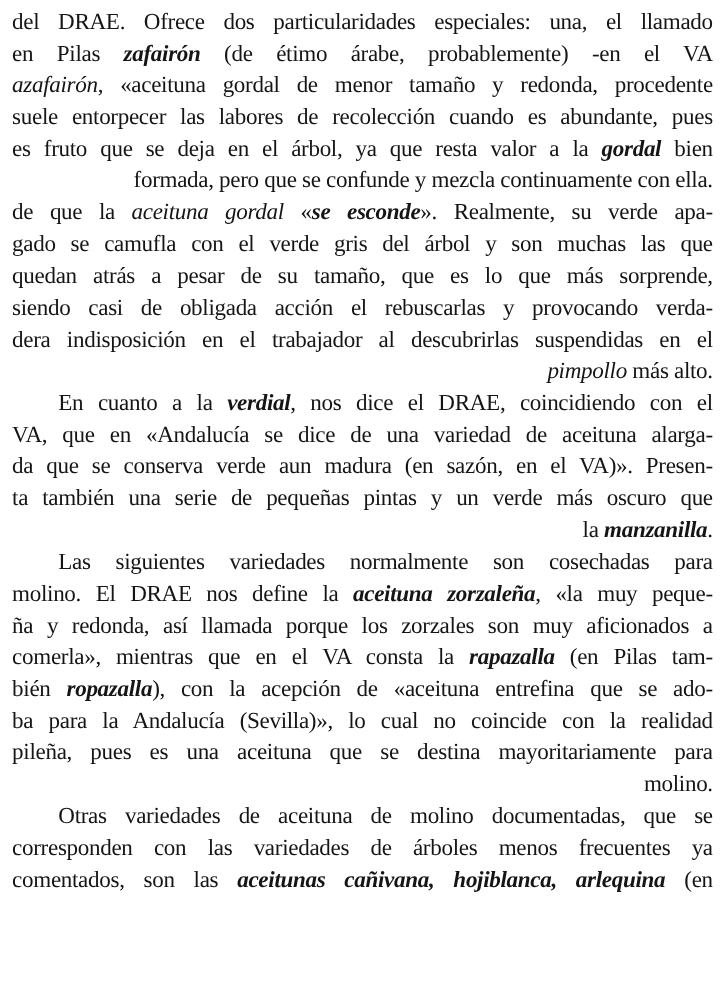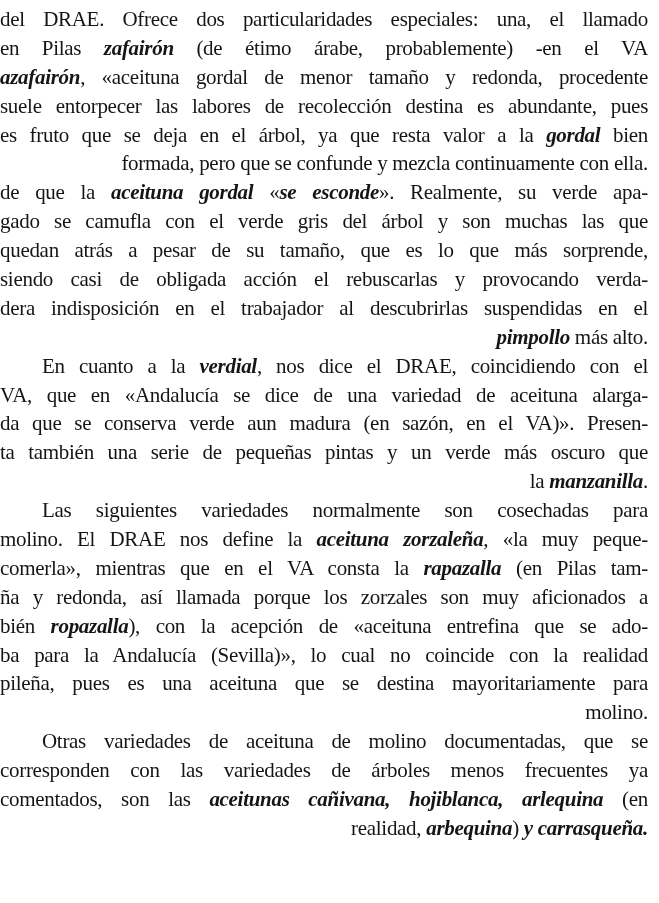--- a/index.html
+++ b/index.html
@@ -2,71 +2,70 @@
 <html><head>
 <meta charset="utf-8">
 <style>
   html, body { margin: 0; padding: 0; background: #ffffff; }
   .page {
     position: relative;
     width: 659px;
     height: 903px;
     background: #ffffff;
     box-sizing: border-box;
-    padding: 5px 11px 0 0;
+    padding: 5px 11px 0 11px;
     font-family: "Liberation Serif", "DejaVu Serif", serif;
     font-size: 21px;
     color: #151515;
     letter-spacing: -0.3px;
     overflow: hidden;
   }
   .line {
     line-height: 28.9px;
     height: 28.9px;
     text-align: justify;
     text-align-last: justify;
     overflow: hidden;
   }
   .line.last {
     text-align: right;
     text-align-last: auto;
   }
   .line.indent { text-indent: 42px; }
   .seg-r { font-style: normal; font-weight: normal; }
-  .seg-i { font-style: italic; font-weight: bold; }
+  .seg-i { font-style: italic; font-weight: normal; }
   .seg-bi { font-style: italic; font-weight: bold; }
 </style>
 </head>
 <body>
 
 <div class="page">
   <div id="body-text">
       <div class="line"><span class="seg-r">del DRAE. Ofrece dos particularidades especiales: una, el llamado</span></div>
       <div class="line"><span class="seg-r">en Pilas </span><span class="seg-bi">zafairón</span><span class="seg-r"> (de étimo árabe, probablemente) -en el VA</span></div>
       <div class="line"><span class="seg-i">azafairón</span><span class="seg-r">, «aceituna gordal de menor tamaño y redonda, procedente</span></div>
-      <div class="line"><span class="seg-r">suele entorpecer las labores de recolección destina es abundante, pues</span></div>
+      <div class="line"><span class="seg-r">suele entorpecer las labores de recolección cuando es abundante, pues</span></div>
       <div class="line"><span class="seg-r">es fruto que se deja en el árbol, ya que resta valor a la </span><span class="seg-bi">gordal</span><span class="seg-r"> bien</span></div>
       <div class="line last"><span class="seg-r">formada, pero que se confunde y mezcla continuamente con ella.</span></div>
       <div class="line"><span class="seg-r">de que la </span><span class="seg-i">aceituna gordal</span><span class="seg-r"> «</span><span class="seg-bi">se esconde</span><span class="seg-r">». Realmente, su verde apa-</span></div>
       <div class="line"><span class="seg-r">gado se camufla con el verde gris del árbol y son muchas las que</span></div>
       <div class="line"><span class="seg-r">quedan atrás a pesar de su tamaño, que es lo que más sorprende,</span></div>
       <div class="line"><span class="seg-r">siendo casi de obligada acción el rebuscarlas y provocando verda-</span></div>
       <div class="line"><span class="seg-r">dera indisposición en el trabajador al descubrirlas suspendidas en el</span></div>
       <div class="line last"><span class="seg-i">pimpollo</span><span class="seg-r"> más alto.</span></div>
       <div class="line indent"><span class="seg-r">En cuanto a la </span><span class="seg-bi">verdial</span><span class="seg-r">, nos dice el DRAE, coincidiendo con el</span></div>
       <div class="line"><span class="seg-r">VA, que en «Andalucía se dice de una variedad de aceituna alarga-</span></div>
       <div class="line"><span class="seg-r">da que se conserva verde aun madura (en sazón, en el VA)». Presen-</span></div>
       <div class="line"><span class="seg-r">ta también una serie de pequeñas pintas y un verde más oscuro que</span></div>
       <div class="line last"><span class="seg-r">la </span><span class="seg-bi">manzanilla</span><span class="seg-r">.</span></div>
       <div class="line indent"><span class="seg-r">Las siguientes variedades normalmente son cosechadas para</span></div>
       <div class="line"><span class="seg-r">molino. El DRAE nos define la </span><span class="seg-bi">aceituna zorzaleña</span><span class="seg-r">, «la muy peque-</span></div>
+      <div class="line"><span class="seg-r">ña y redonda, así llamada porque los zorzales son muy aficionados a</span></div>
       <div class="line"><span class="seg-r">comerla», mientras que en el VA consta la </span><span class="seg-bi">rapazalla</span><span class="seg-r"> (en Pilas tam-</span></div>
-      <div class="line"><span class="seg-r">ña y redonda, así llamada porque los zorzales son muy aficionados a</span></div>
       <div class="line"><span class="seg-r">bién </span><span class="seg-bi">ropazalla</span><span class="seg-r">), con la acepción de «aceituna entrefina que se ado-</span></div>
       <div class="line"><span class="seg-r">ba para la Andalucía (Sevilla)», lo cual no coincide con la realidad</span></div>
       <div class="line"><span class="seg-r">pileña, pues es una aceituna que se destina mayoritariamente para</span></div>
       <div class="line last"><span class="seg-r">molino.</span></div>
       <div class="line indent"><span class="seg-r">Otras variedades de aceituna de molino documentadas, que se</span></div>
       <div class="line"><span class="seg-r">corresponden con las variedades de árboles menos frecuentes ya</span></div>
       <div class="line"><span class="seg-r">comentados, son las </span><span class="seg-bi">aceitunas cañivana, hojiblanca, arlequina</span><span class="seg-r"> (en</span></div>
-      <div class="line last"><span class="seg-r">realidad, </span><span class="seg-i">arbequina</span><span class="seg-r">) </span><span class="seg-bi">y carrasqueña.</span></div>
     </div>
 </div>
 
 </body></html>

